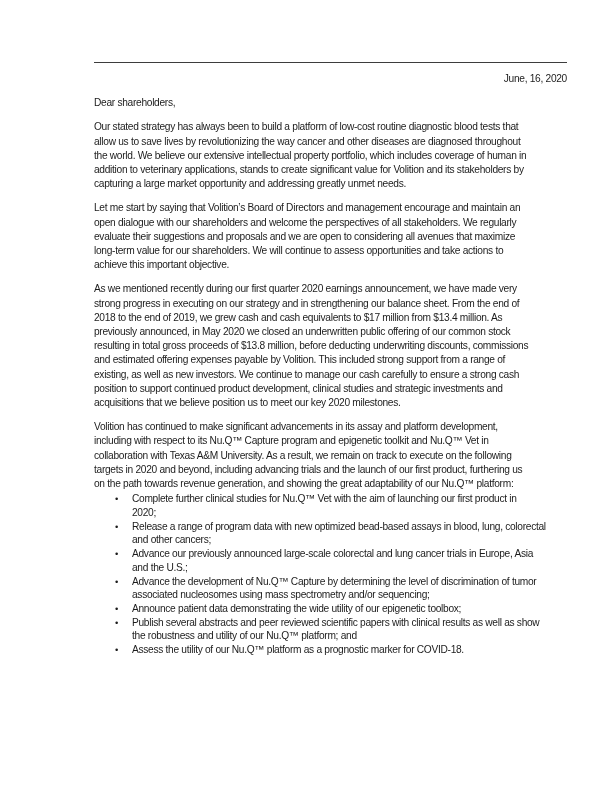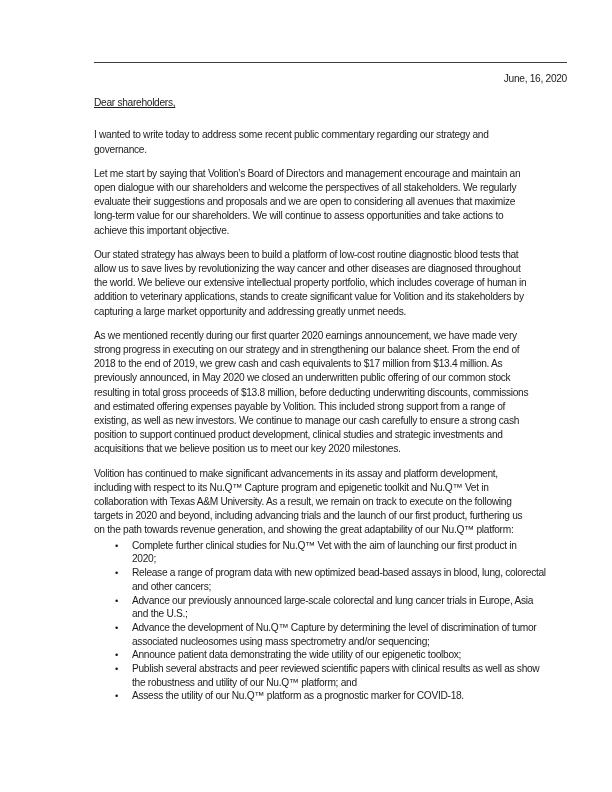--- a/index.html
+++ b/index.html
@@ -36,21 +36,20 @@
     border-top: 1.5px solid #3d3d3d;
   }
   .date {
     margin-top: 9px;
     text-align: right;
     white-space: pre;
   }
   .salutation {
     margin-top: 10px;
     white-space: pre;
-    text-decoration: underline;
   }
   .para {
     margin-top: 10px;
     white-space: pre;
   }
   .para.first {
     margin-top: 18px;
   }
   ul.targets {
     margin: 1px 0 0 0;
@@ -77,34 +76,32 @@
 
 <div class="page">
   <div class="content">
 
     <div class="rule"></div>
 
     <div class="date">June, 16, 2020</div>
 
     <div class="salutation">Dear shareholders,</div>
 
-    <div class="para first">I wanted to write today to address some recent public commentary regarding our strategy and
-governance.</div>
+
+    <div class="para">Our stated strategy has always been to build a platform of low-cost routine diagnostic blood tests that
+allow us to save lives by revolutionizing the way cancer and other diseases are diagnosed throughout
+the world. We believe our extensive intellectual property portfolio, which includes coverage of human in
+addition to veterinary applications, stands to create significant value for Volition and its stakeholders by
+capturing a large market opportunity and addressing greatly unmet needs.</div>
 
     <div class="para">Let me start by saying that Volition’s Board of Directors and management encourage and maintain an
 open dialogue with our shareholders and welcome the perspectives of all stakeholders. We regularly
 evaluate their suggestions and proposals and we are open to considering all avenues that maximize
 long-term value for our shareholders. We will continue to assess opportunities and take actions to
 achieve this important objective.</div>
-
-    <div class="para">Our stated strategy has always been to build a platform of low-cost routine diagnostic blood tests that
-allow us to save lives by revolutionizing the way cancer and other diseases are diagnosed throughout
-the world. We believe our extensive intellectual property portfolio, which includes coverage of human in
-addition to veterinary applications, stands to create significant value for Volition and its stakeholders by
-capturing a large market opportunity and addressing greatly unmet needs.</div>
 
     <div class="para">As we mentioned recently during our first quarter 2020 earnings announcement, we have made very
 strong progress in executing on our strategy and in strengthening our balance sheet. From the end of
 2018 to the end of 2019, we grew cash and cash equivalents to $17 million from $13.4 million. As
 previously announced, in May 2020 we closed an underwritten public offering of our common stock
 resulting in total gross proceeds of $13.8 million, before deducting underwriting discounts, commissions
 and estimated offering expenses payable by Volition. This included strong support from a range of
 existing, as well as new investors. We continue to manage our cash carefully to ensure a strong cash
 position to support continued product development, clinical studies and strategic investments and
 acquisitions that we believe position us to meet our key 2020 milestones.</div>

